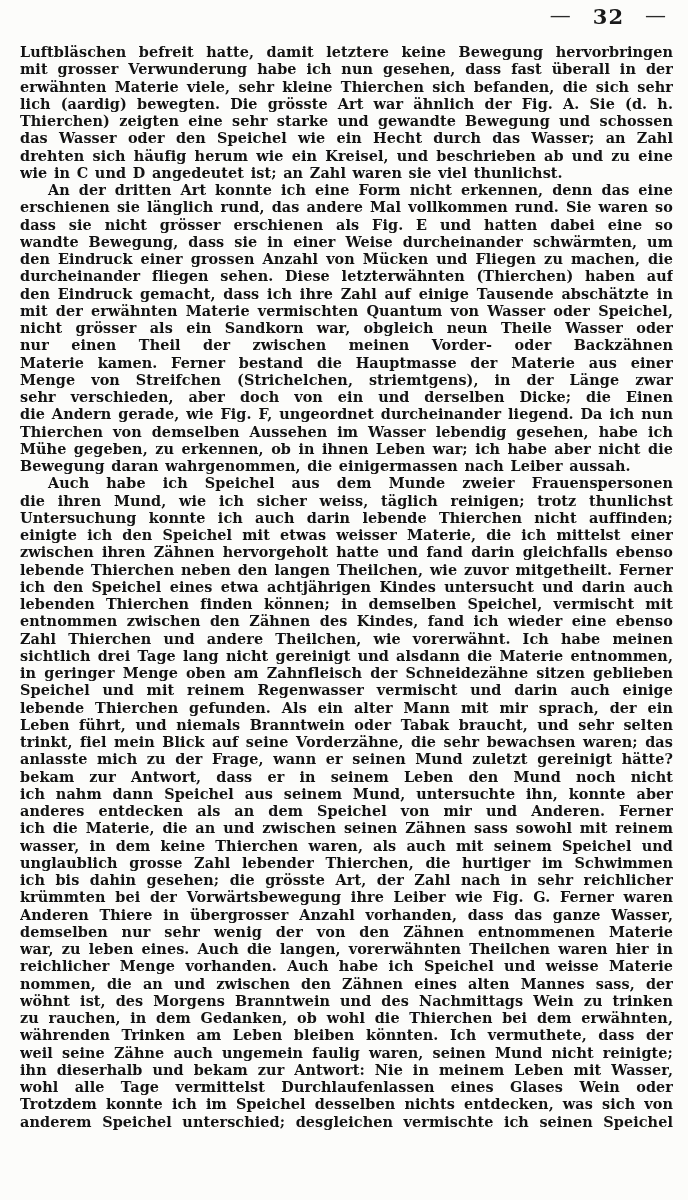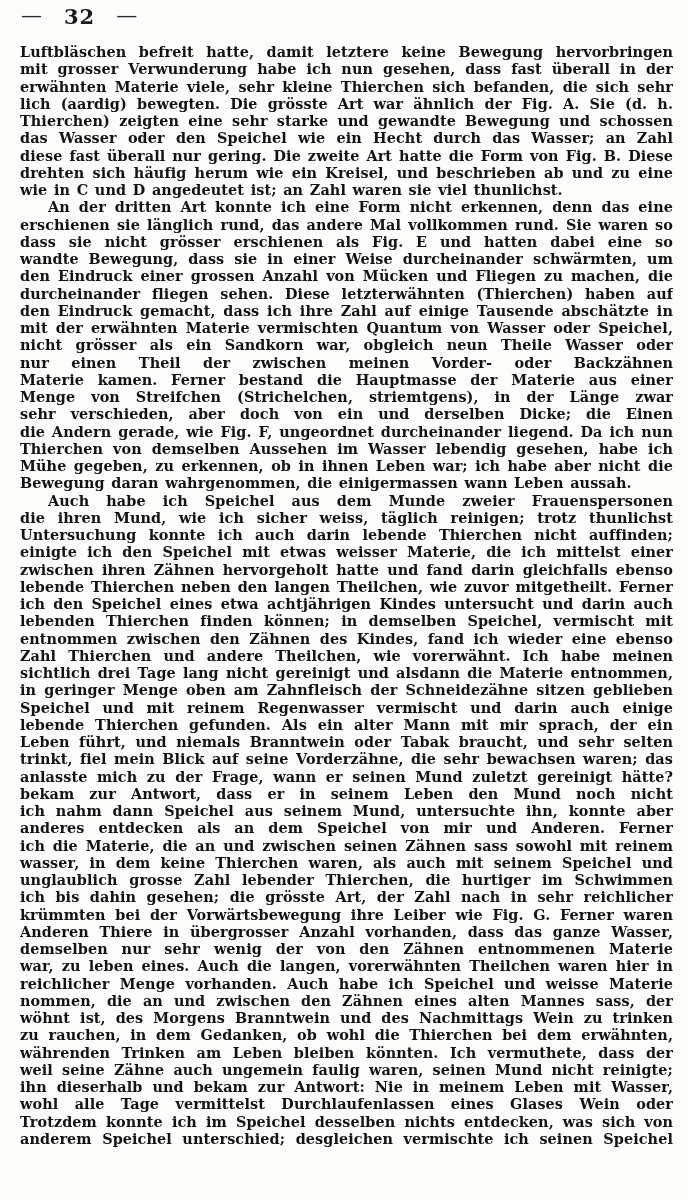--- a/index.html
+++ b/index.html
@@ -15,21 +15,21 @@
     background: #fcfcfa;
     color: #131313;
     font-family: "DejaVu Serif", "Liberation Serif", serif;
     overflow: hidden;
   }
   .page-header {
     position: absolute;
     top: 4px;
     left: 0;
     width: 100%;
-    text-align: left;
+    text-align: right;
     font-size: 21px;
     font-weight: 700;
     color: #1a1a1a;
     letter-spacing: 1px;
     white-space: nowrap;
   }
   .hdr-dash {
     display: inline-block;
     margin: 0 21px;
     transform: translateY(-2px);
@@ -69,40 +69,39 @@
   <div class="page-header">
     <span class="hdr-dash">—</span><span>32</span><span class="hdr-dash">—</span>
   </div>
   <div class="page-text">
       <div class="line">Luftbläschen befreit hatte, damit letztere keine Bewegung hervorbringen konnten</div>
       <div class="line">mit grosser Verwunderung habe ich nun gesehen, dass fast überall in der vor-</div>
       <div class="line">erwähnten Materie viele, sehr kleine Thierchen sich befanden, die sich sehr ergötz-</div>
       <div class="line">lich (aardig) bewegten. Die grösste Art war ähnlich der Fig. A. Sie (d. h. diese Art</div>
       <div class="line">Thierchen) zeigten eine sehr starke und gewandte Bewegung und schossen durch</div>
       <div class="line">das Wasser oder den Speichel wie ein Hecht durch das Wasser; an Zahl waren</div>
-      <div class="line">diese fast überall nur gering. Die zweite Art hatte die Form von Fig. B. Diese</div>
       <div class="line">drehten sich häufig herum wie ein Kreisel, und beschrieben ab und zu eine Bahn,</div>
       <div class="line no-just">wie in C und D angedeutet ist; an Zahl waren sie viel thunlichst.</div>
       <div class="line indent">An der dritten Art konnte ich eine Form nicht erkennen, denn das eine Mal</div>
       <div class="line">erschienen sie länglich rund, das andere Mal vollkommen rund. Sie waren so klein,</div>
       <div class="line">dass sie nicht grösser erschienen als Fig. E und hatten dabei eine so schnelle, ge-</div>
       <div class="line">wandte Bewegung, dass sie in einer Weise durcheinander schwärmten, um auf uns</div>
       <div class="line">den Eindruck einer grossen Anzahl von Mücken und Fliegen zu machen, die wir</div>
       <div class="line">durcheinander fliegen sehen. Diese letzterwähnten (Thierchen) haben auf mich wohl</div>
       <div class="line">den Eindruck gemacht, dass ich ihre Zahl auf einige Tausende abschätzte in einem</div>
       <div class="line">mit der erwähnten Materie vermischten Quantum von Wasser oder Speichel, welches</div>
       <div class="line">nicht grösser als ein Sandkorn war, obgleich neun Theile Wasser oder Speichel auf</div>
       <div class="line">nur einen Theil der zwischen meinen Vorder- oder Backzähnen hervorgeholten</div>
       <div class="line">Materie kamen. Ferner bestand die Hauptmasse der Materie aus einer übergrossen</div>
       <div class="line">Menge von Streifchen (Strichelchen, striemtgens), in der Länge zwar untereinander</div>
       <div class="line">sehr verschieden, aber doch von ein und derselben Dicke; die Einen krummgebogen,</div>
       <div class="line">die Andern gerade, wie Fig. F, ungeordnet durcheinander liegend. Da ich nun früher</div>
       <div class="line">Thierchen von demselben Aussehen im Wasser lebendig gesehen, habe ich mir alle</div>
       <div class="line">Mühe gegeben, zu erkennen, ob in ihnen Leben war; ich habe aber nicht die geringste</div>
-      <div class="line no-just">Bewegung daran wahrgenommen, die einigermassen wann Leben aussah.</div>
+      <div class="line no-just">Bewegung daran wahrgenommen, die einigermassen nach Leiber aussah.</div>
       <div class="line indent">Auch habe ich Speichel aus dem Munde zweier Frauenspersonen entnommen,</div>
       <div class="line">die ihren Mund, wie ich sicher weiss, täglich reinigen; trotz thunlichst gründlicher</div>
       <div class="line">Untersuchung konnte ich auch darin lebende Thierchen nicht auffinden; darauf ver-</div>
       <div class="line">einigte ich den Speichel mit etwas weisser Materie, die ich mittelst einer Nadel</div>
       <div class="line">zwischen ihren Zähnen hervorgeholt hatte und fand darin gleichfalls ebenso viele</div>
       <div class="line">lebende Thierchen neben den langen Theilchen, wie zuvor mitgetheilt. Ferner habe</div>
       <div class="line">ich den Speichel eines etwa achtjährigen Kindes untersucht und darin auch keine</div>
       <div class="line">lebenden Thierchen finden können; in demselben Speichel, vermischt mit Materie,</div>
       <div class="line">entnommen zwischen den Zähnen des Kindes, fand ich wieder eine ebenso grosse</div>
       <div class="line">Zahl Thierchen und andere Theilchen, wie vorerwähnt. Ich habe meinen Mund ab-</div>

